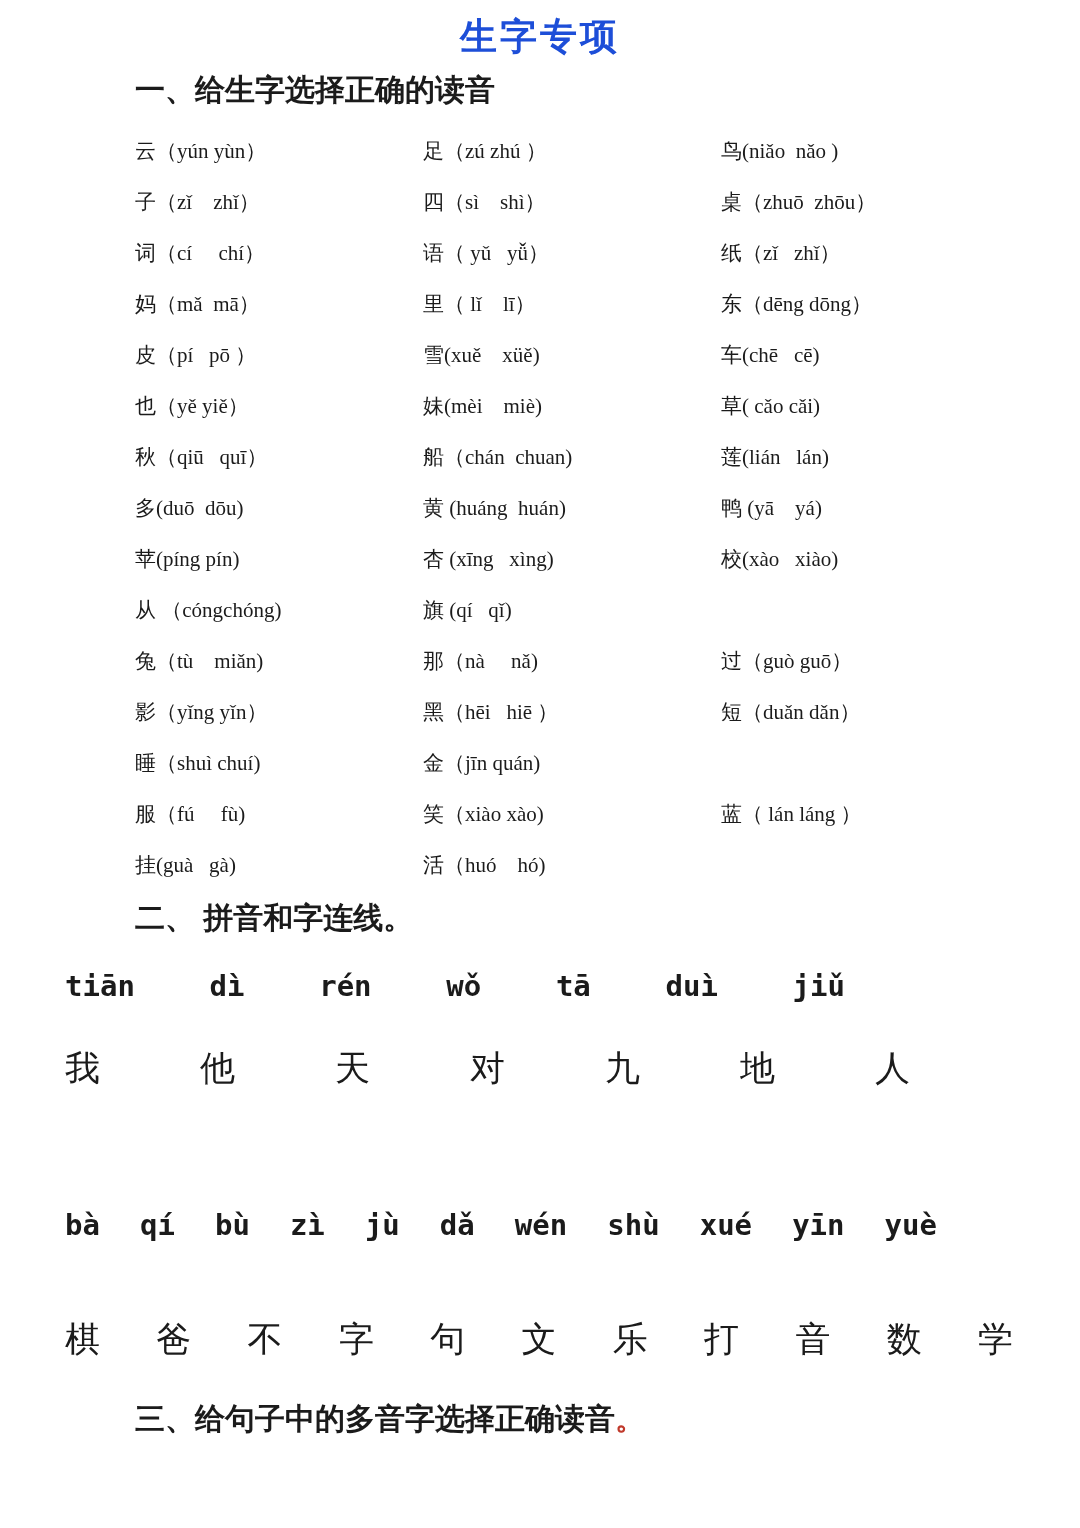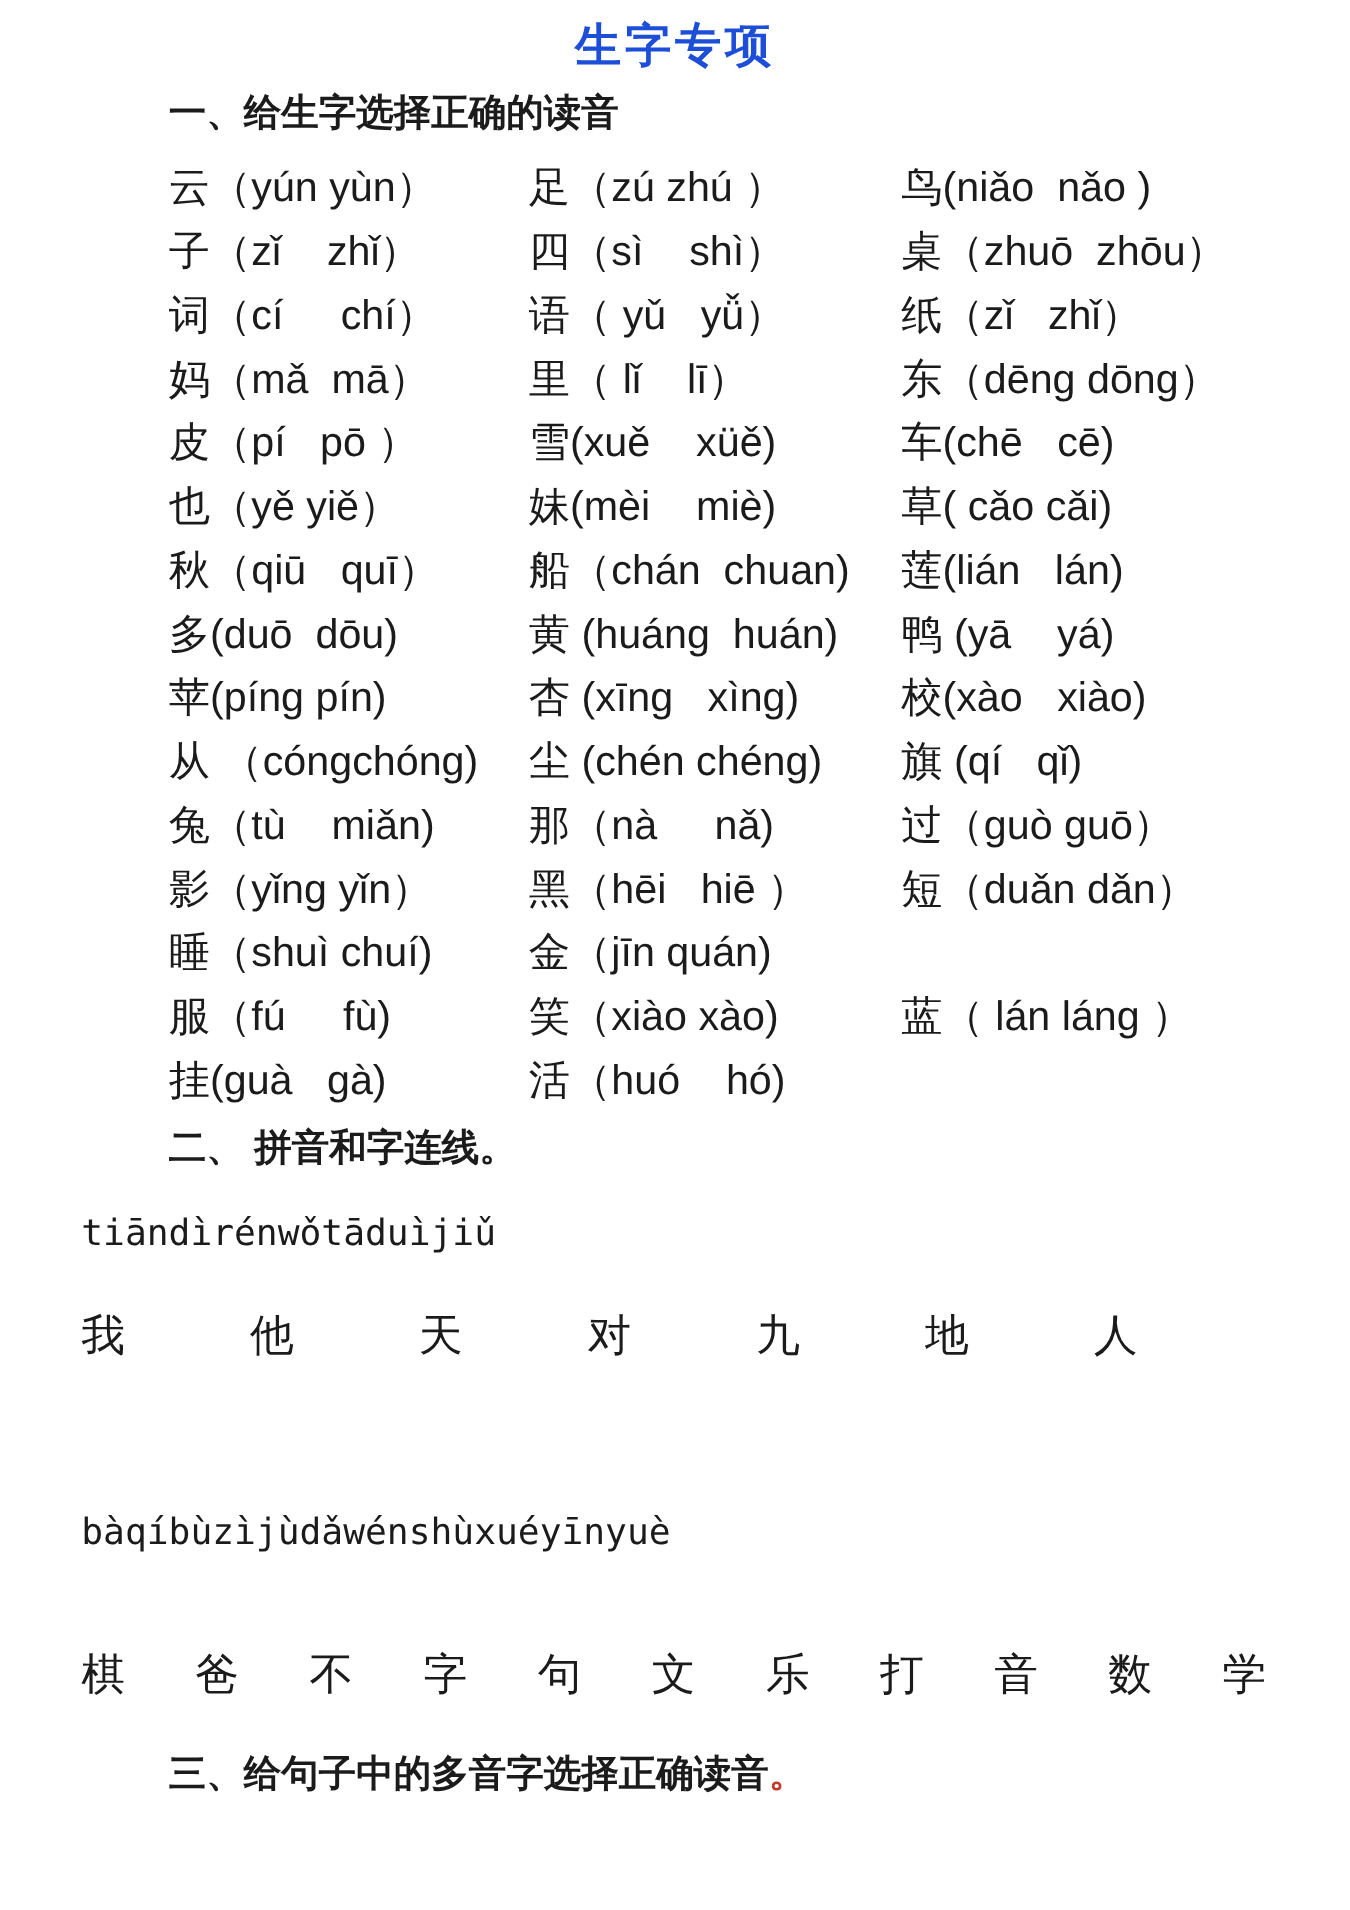--- a/index.html
+++ b/index.html
@@ -33,30 +33,31 @@
   .pron-table {
     margin: 14px 0 0 135px;
   }
   .pron-row {
     display: grid;
     grid-template-columns: 288px 298px auto;
     height: 51px;
     align-items: center;
   }
   .pron-cell {
-    font-family: Liberation Sans, sans-serif;
-    font-size: 33px;
+    font-family: Liberation Serif, serif;
+    font-size: 21px;
     white-space: pre;
   }
   .pinyin-row {
     display: flex;
-    justify-content: flex-start;
+    justify-content: space-between;
     font-family: "DejaVu Sans Mono", monospace;
     font-size: 29px;
     margin-left: 65px;
+    font-weight: bold;
   }
   .char-row {
     display: flex;
     justify-content: space-between;
     font-size: 35px;
     margin-left: 65px;
   }
   .pinyin-row-1 { width: 780px; margin-top: 30px; }
   .char-row-1   { width: 845px; margin-top: 42px; }
   .pinyin-row-2 { width: 872px; margin-top: 116px; }
@@ -112,21 +113,20 @@
     <span class="pron-cell">黄 (huáng  huán)</span>
     <span class="pron-cell">鸭 (yā    yá)</span>
   </div>
   <div class="pron-row">
     <span class="pron-cell">苹(píng pín)</span>
     <span class="pron-cell">杏 (xīng   xìng)</span>
     <span class="pron-cell">校(xào   xiào)</span>
   </div>
   <div class="pron-row">
     <span class="pron-cell">从 （cóngchóng)</span>
-    <span class="pron-cell">尘 (chén chéng)</span>
     <span class="pron-cell">旗 (qí   qǐ)</span>
   </div>
   <div class="pron-row">
     <span class="pron-cell">兔（tù    miǎn)</span>
     <span class="pron-cell">那（nà     nǎ)</span>
     <span class="pron-cell">过（guò guō）</span>
   </div>
   <div class="pron-row">
     <span class="pron-cell">影（yǐng yǐn）</span>
     <span class="pron-cell">黑（hēi   hiē ）</span>

